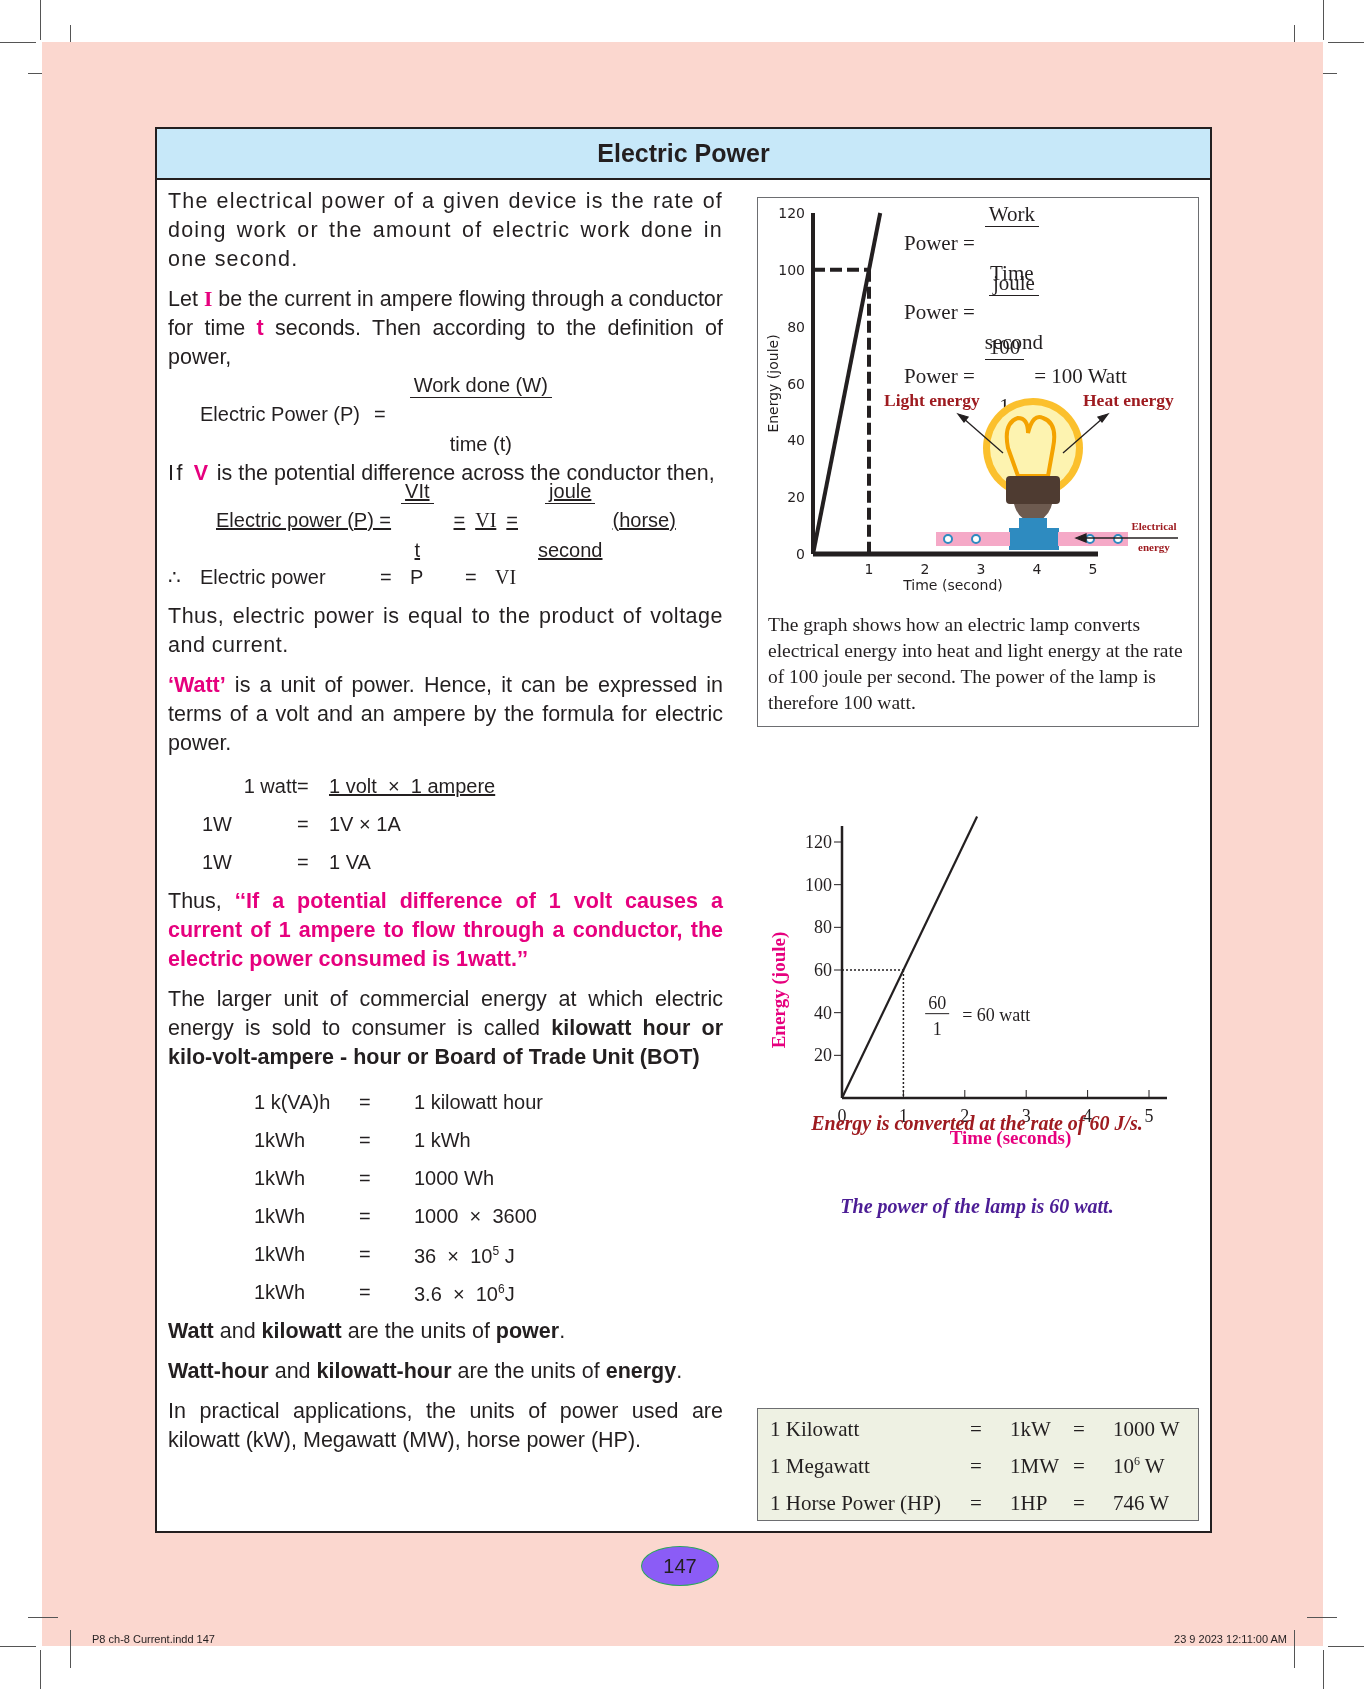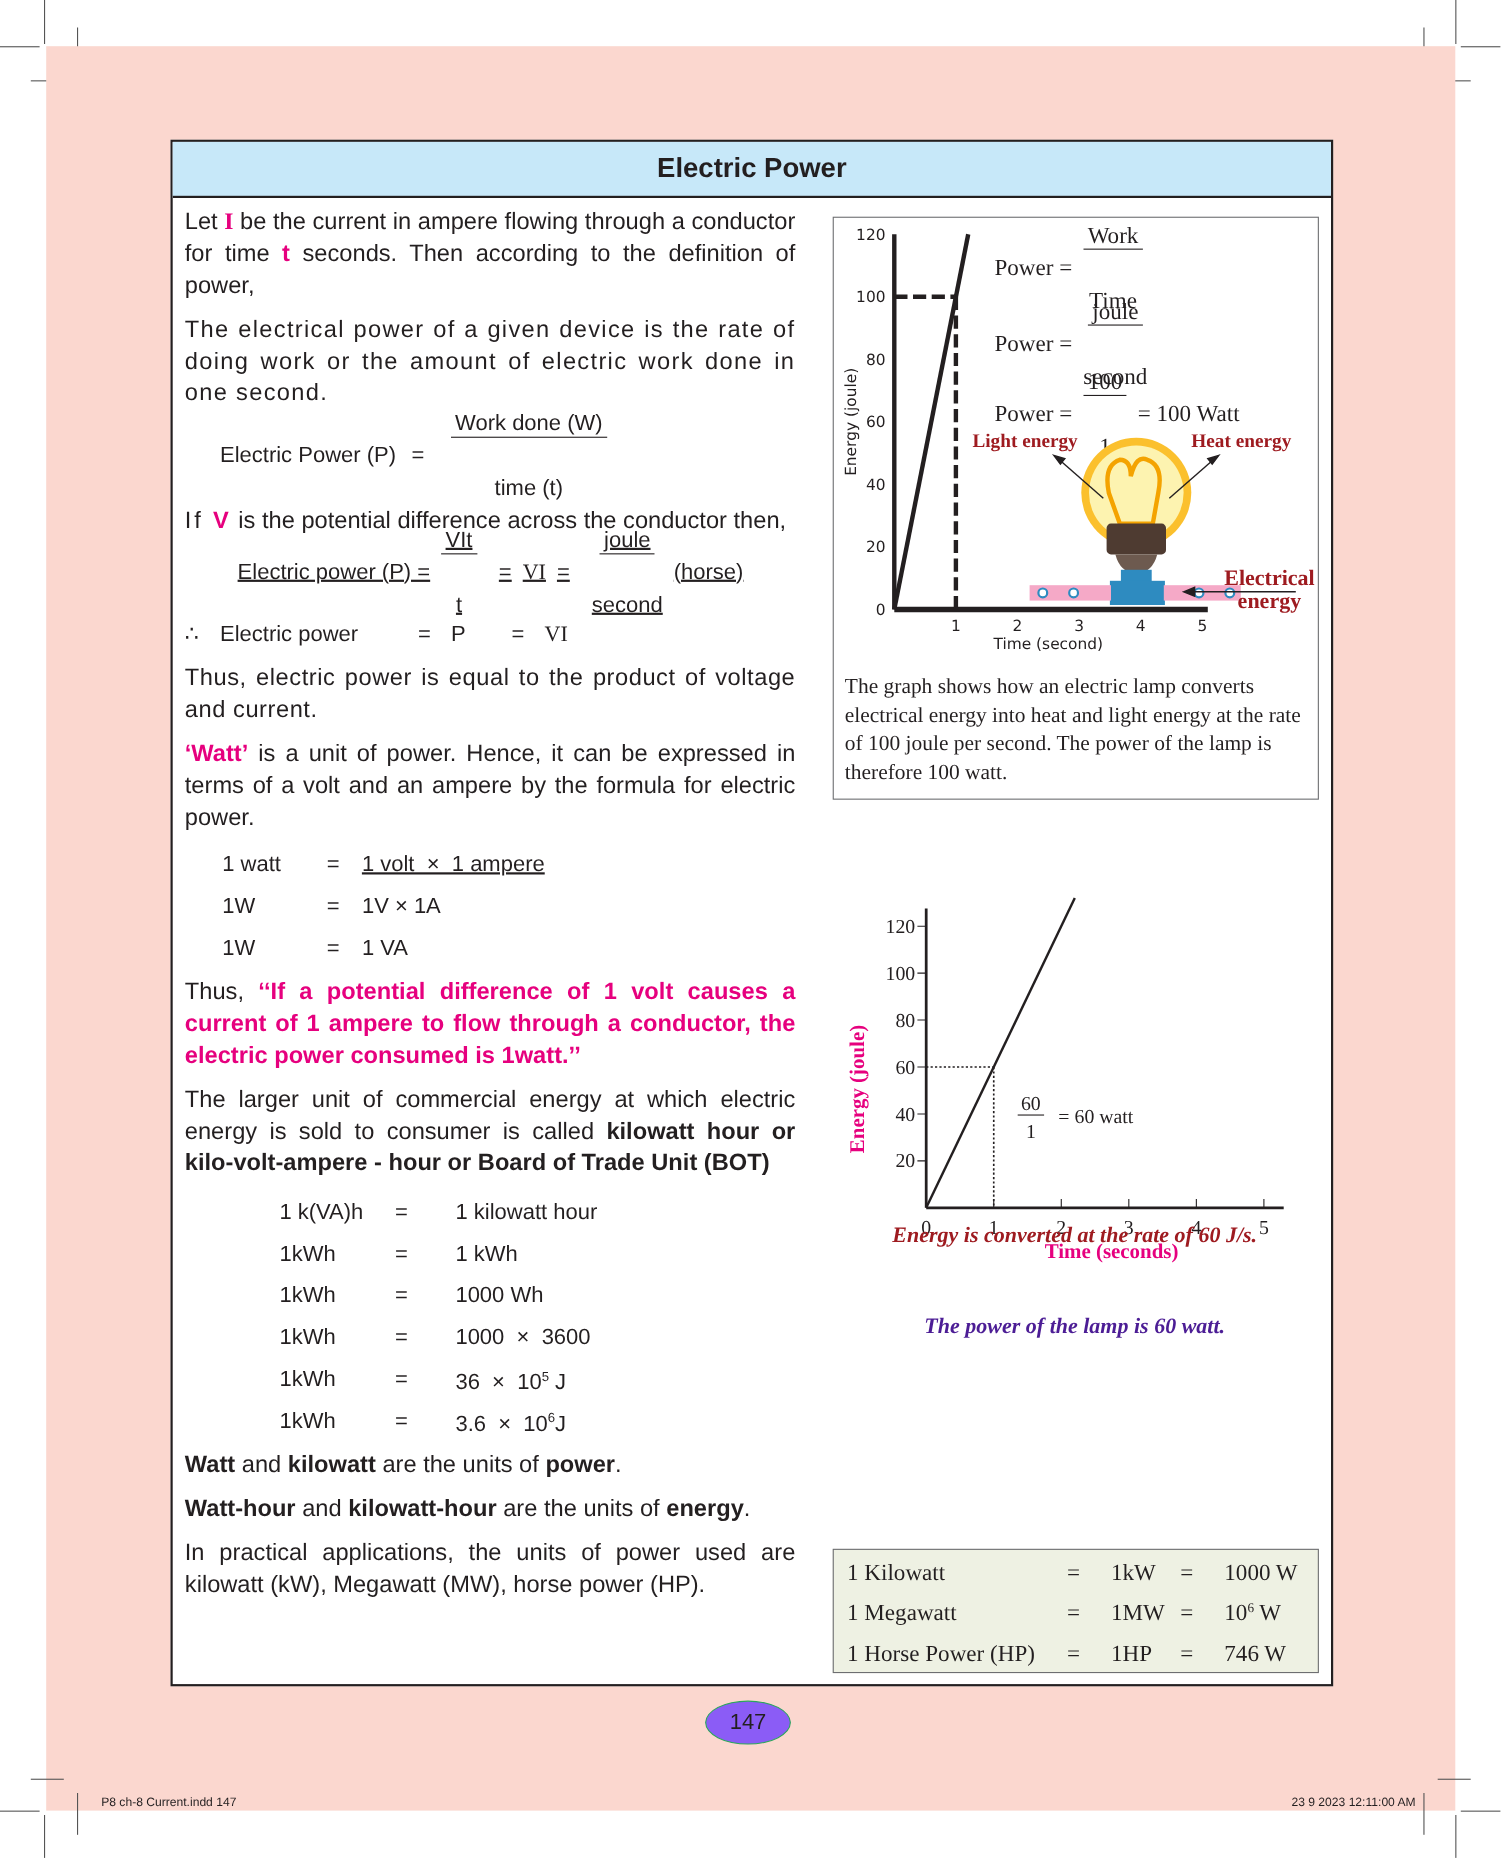--- a/index.html
+++ b/index.html
@@ -50,24 +50,24 @@
 <div class="crop" style="left:1294px;top:1630px;width:1px;height:38px;"></div>
 <div class="crop" style="left:1328px;top:1646px;width:36px;height:1px;"></div>
 <div class="crop" style="left:1323px;top:1650px;width:1px;height:39px;"></div>
 
 <div class="main-box">
   <div class="header">
     <h1>Electric Power</h1>
   </div>
 
   <div class="left">
+    <p style="letter-spacing:1.2px;">The electrical power of a given device is the rate of doing work or the amount of electric work done in one second.</p>
     <p>
       <span>Let </span><span class="serif-pink">I</span><span> be the current in ampere flowing through a conductor for time </span><span class="pink">t</span><span> seconds. Then according to the definition of power,</span>
     </p>
-    <p style="letter-spacing:1.2px;">The electrical power of a given device is the rate of doing work or the amount of electric work done in one second.</p>
     <div class="eq" style="margin-left:32px;height:62px;">
       <span>Electric Power (P)</span>
       <span style="margin:0 14px;">=</span>
       <span class="frac">
           <span class="num">Work done (W)</span>
           <span class="den">time (t)</span>
         </span>
     </div>
     <p style="letter-spacing:2.6px;margin-top:14px;margin-bottom:4px;">
       <span>If </span><span class="pink">V</span><span style="letter-spacing:0;"> is the potential difference across the conductor then,</span>
@@ -94,21 +94,21 @@
       <span style="width:55px;">P</span>
       <span style="width:30px;">=</span>
       <span class="serif">VI</span>
     </div>
     <p style="letter-spacing:0.5px;">Thus, electric power is equal to the product of voltage and current.</p>
     <p>
       <span class="pink">‘Watt’</span><span> is a unit of power. Hence, it can be expressed in terms of a volt and an ampere by the formula for electric power.</span>
     </p>
     <div class="rows" style="margin-left:34px;margin-top:-2px;">
       <div class="row">
-          <span style="width:95px;">1 watt</span>
+          <span style="width:95px;text-align:right;">1 watt</span>
           <span style="width:32px;">=</span>
           <span style="white-space:pre;text-decoration:underline;">1 volt  ×  1 ampere</span>
         </div>
       <div class="row">
           <span style="width:95px;">1W</span>
           <span style="width:32px;">=</span>
           <span>1V × 1A</span>
         </div>
       <div class="row">
           <span style="width:95px;">1W</span>
@@ -236,21 +236,21 @@
       <line x1="125" y1="65" x2="85" y2="30"></line>
         <polygon points="80,26 90,29 86,34"></polygon>
       <line x1="185" y1="65" x2="225" y2="30"></line>
         <polygon points="230,26 220,29 224,34"></polygon>
       <line x1="300" y1="150" x2="205" y2="150"></line>
         <polygon points="198,150 208,146 208,154"></polygon>
     </g>
   </svg>
   <div class="abs serif" style="left:126px;top:192px;font-size:17.5px;font-weight:bold;color:#9e1b20;">Light energy</div>
   <div class="abs serif" style="left:325px;top:192px;font-size:17.5px;font-weight:bold;color:#9e1b20;">Heat energy</div>
-  <div class="abs serif" style="left:355px;top:318px;width:82px;text-align:center;font-size:20px;font-weight:bold;color:#9e1b20;line-height:21px;">
+  <div class="abs serif" style="left:355px;top:318px;width:82px;text-align:center;font-size:11px;font-weight:bold;color:#9e1b20;line-height:21px;">
     <div>Electrical</div>
     <div>energy</div>
   </div>
 
   <div class="abs cap" style="left:10px;top:414px;width:420px;">The graph shows how an electric lamp converts electrical energy into heat and light energy at the rate of 100 joule per second. The power of the lamp is therefore 100 watt.</div>
 </div>
 
 <svg id="chart2" class="abs" style="left:757px;top:800px;" width="440" height="360">
     <line x1="85" y1="26" x2="85" y2="298" stroke="#231f20" stroke-width="2.5"></line>
     <line x1="85" y1="298" x2="410" y2="298" stroke="#231f20" stroke-width="2.5"></line>

